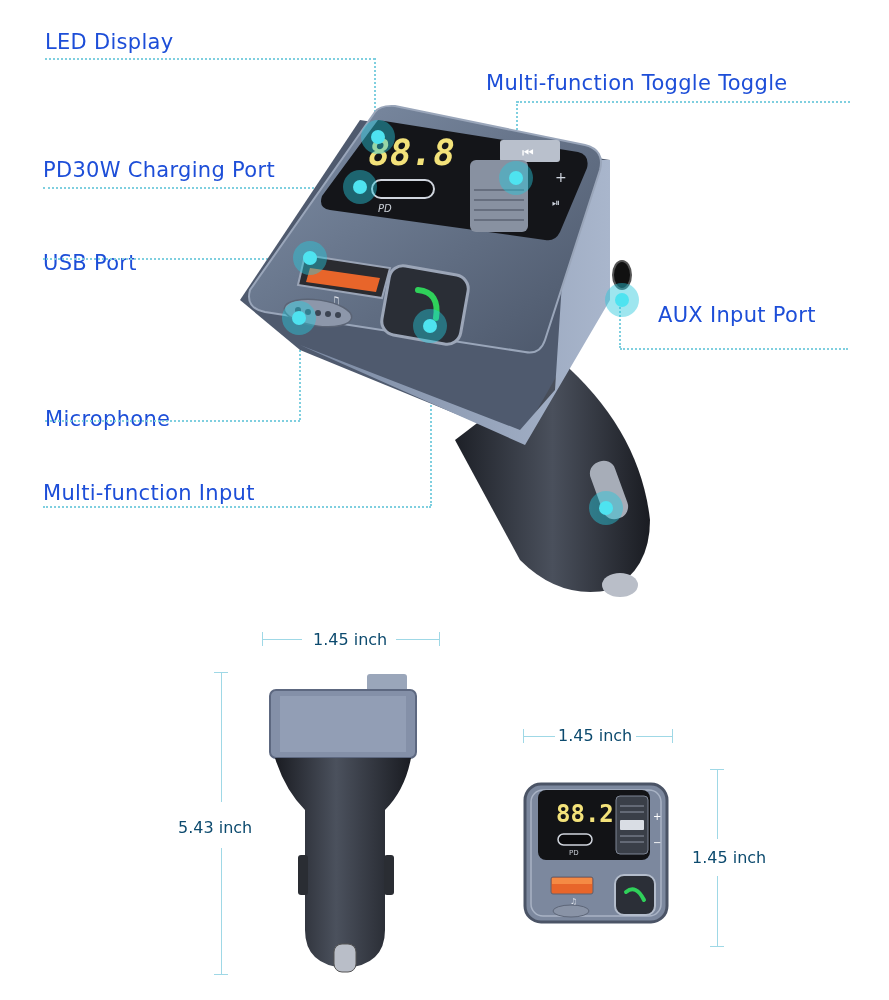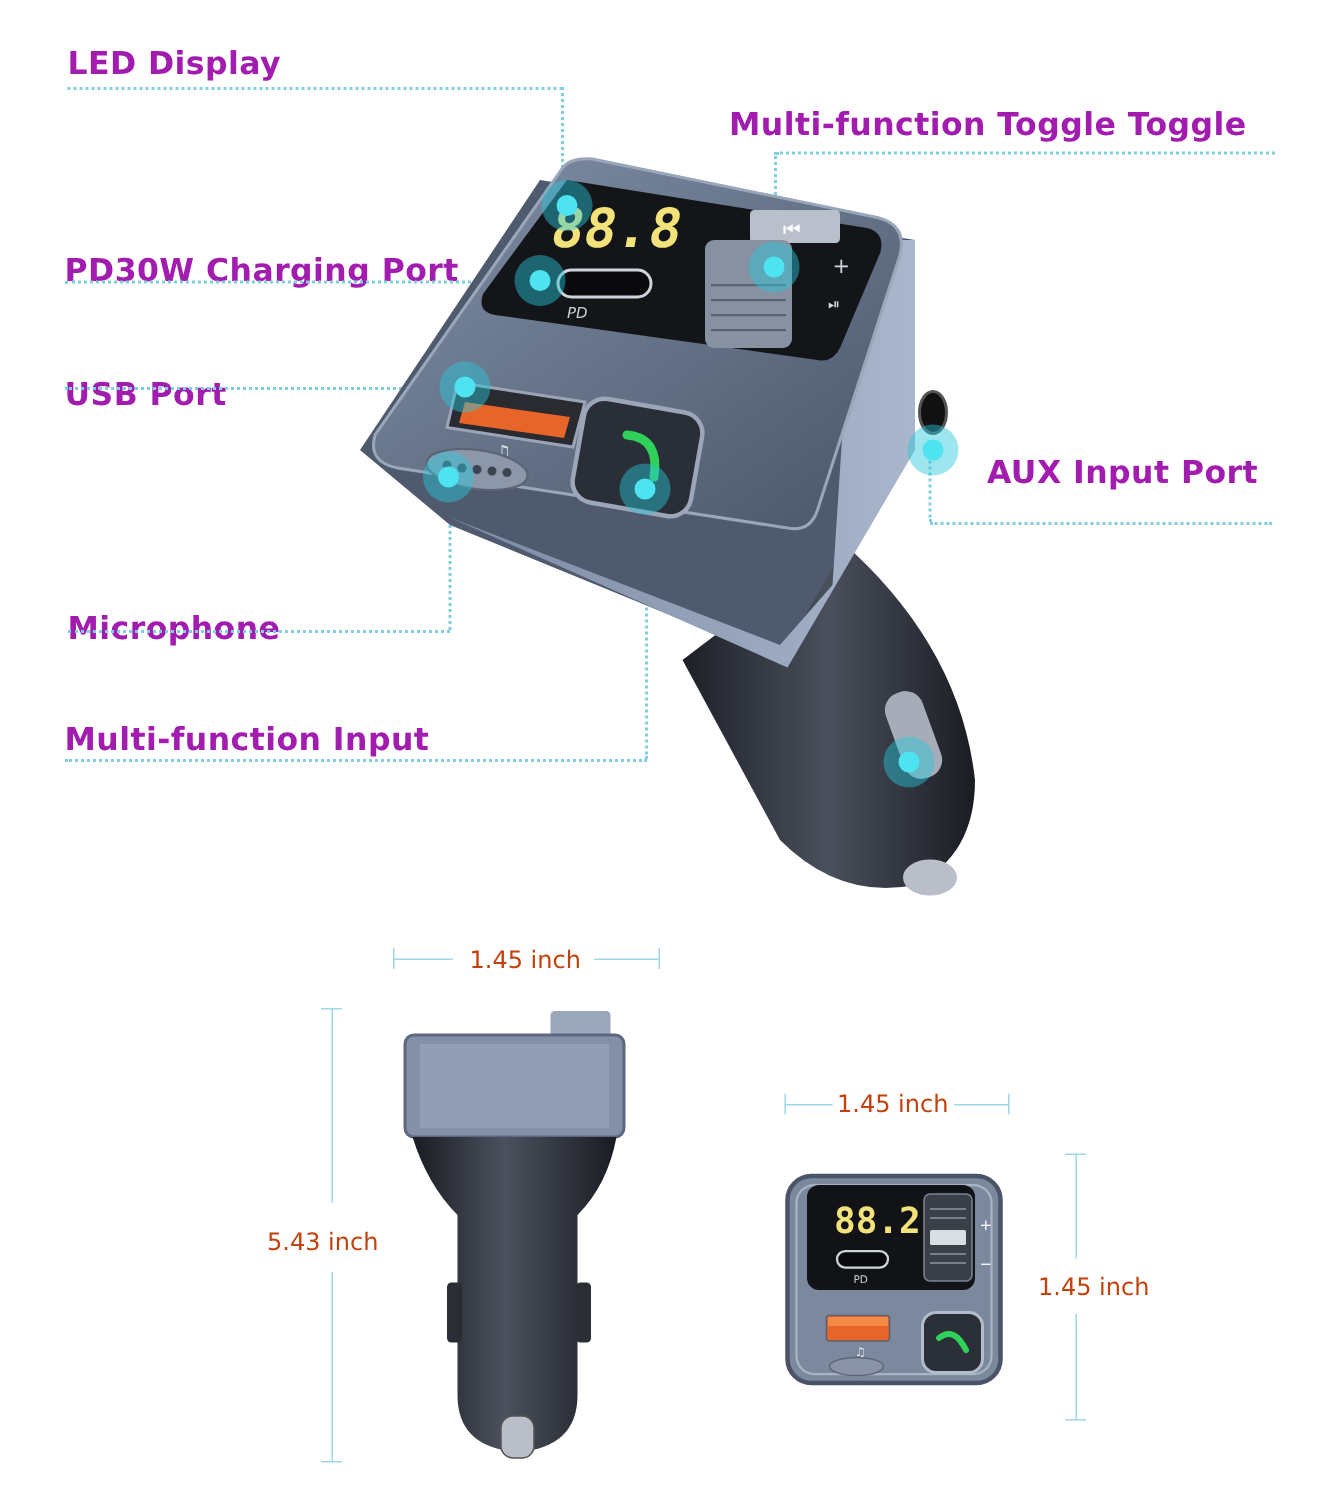--- a/index.html
+++ b/index.html
@@ -1,37 +1,37 @@
 <!DOCTYPE html>
 <html><head>
 <meta charset="utf-8">
 <style>
   html, body { margin: 0; padding: 0; background: #ffffff; }
   body { width: 889px; height: 1000px; position: relative; overflow: hidden; font-family: "DejaVu Sans", sans-serif; }
   .label {
-    position: absolute; color: #a21caf; font-weight: bold; font-size: 21px;
+    position: absolute; color: #1d4ed8; font-weight: normal; font-size: 21px;
     font-family: "DejaVu Sans", sans-serif; letter-spacing: 0.3px; white-space: nowrap;
   }
   .dline { position: absolute; border-color: #7fcfdf; border-style: dotted; border-width: 0; }
   .hl { border-top-width: 2px; height: 0; }
   .vl { border-left-width: 2px; width: 0; }
   .dot { position: absolute; width: 34px; height: 34px; border-radius: 50%; background: rgba(40,200,220,0.45); transform: translate(-50%,-50%); }
   .dot::after { content: ""; position: absolute; left: 50%; top: 50%; width: 14px; height: 14px; border-radius: 50%; background: #4ee3f0; transform: translate(-50%,-50%); }
-  .dim { position: absolute; color: #c2410c; font-size: 16px; font-family: "DejaVu Sans", sans-serif; white-space: nowrap; }
+  .dim { position: absolute; color: #0c4a6e; font-size: 16px; font-family: "DejaVu Sans", sans-serif; white-space: nowrap; }
   .dimline { position: absolute; background: #9fd8e6; }
   svg { position: absolute; overflow: visible; }
 </style>
 </head>
 <body>
 
 <div class="label" style="left:45px; top:30px;">LED Display</div>
 <div class="dline hl" style="left:45px; top:58px; width:330px;"></div>
 <div class="dline vl" style="left:374px; top:58px; height:78px;"></div>
 
-<div class="label" style="left:43px; top:168px;">PD30W Charging Port</div>
+<div class="label" style="left:43px; top:158px;">PD30W Charging Port</div>
 <div class="dline hl" style="left:43px; top:187px; width:315px;"></div>
 
 <div class="label" style="left:43px; top:251px;">USB Port</div>
 <div class="dline hl" style="left:43px; top:258px; width:265px;"></div>
 
 <div class="label" style="left:45px; top:407px;">Microphone</div>
 <div class="dline hl" style="left:45px; top:420px; width:255px;"></div>
 <div class="dline vl" style="left:299px; top:318px; height:102px;"></div>
 
 <div class="label" style="left:43px; top:481px;">Multi-function Input</div>

